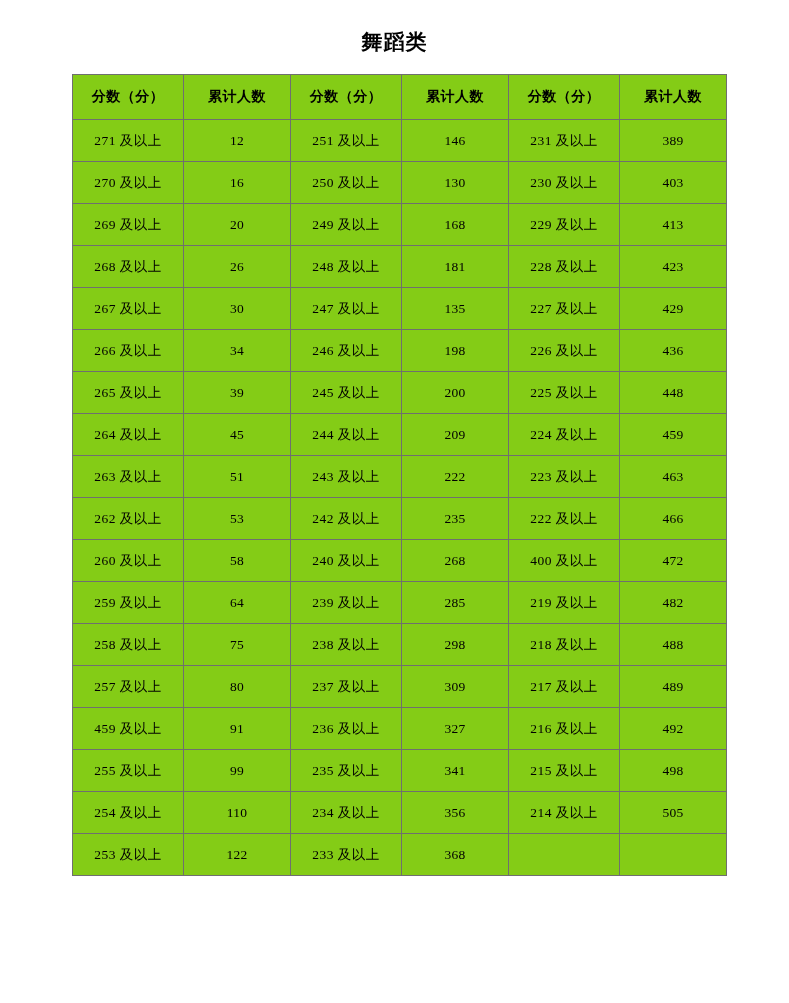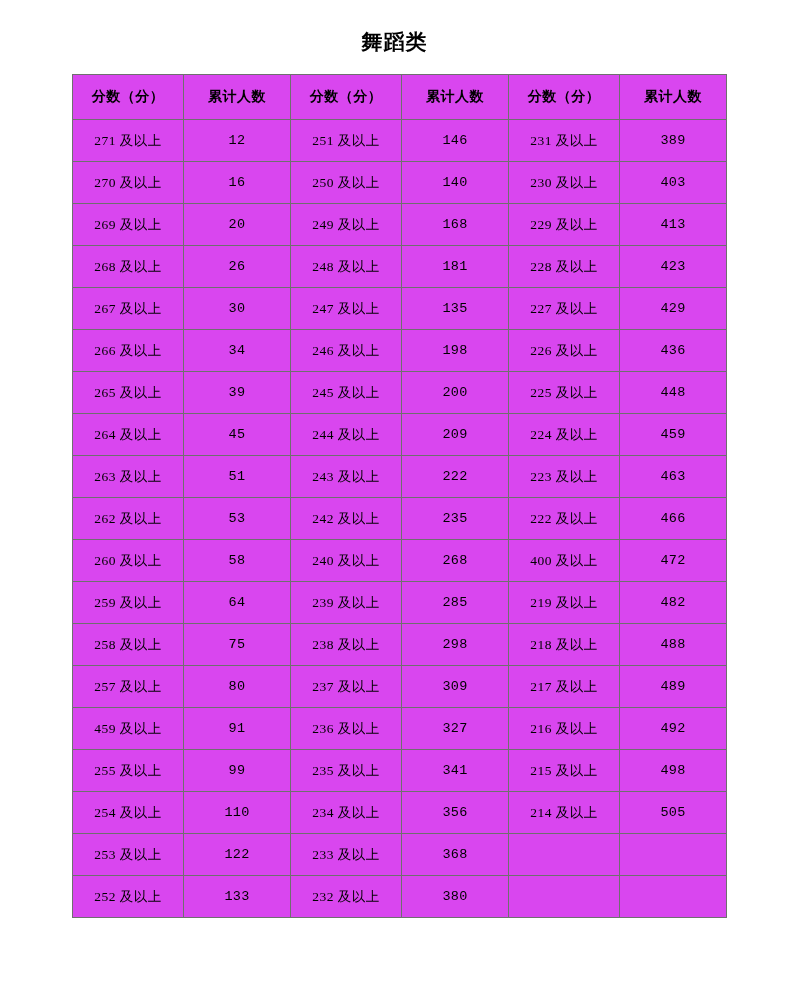--- a/index.html
+++ b/index.html
@@ -35,21 +35,21 @@
   #score-table-wrap {
     position: absolute;
     left: 72px;
     top: 74px;
     width: 655px;
   }
   table.score-table {
     border-collapse: collapse;
     width: 655px;
     table-layout: fixed;
-    background: #d946ef;
+    background: #84cc16;
   }
   table.score-table col.c-score { width: 110px; }
   table.score-table col.c-count { width: 106px; }
   table.score-table th,
   table.score-table td {
     border: 1px solid #6f6f6f;
     text-align: center;
     vertical-align: middle;
     padding: 0;
     font-family: "Liberation Serif", "DejaVu Serif", serif;
@@ -63,21 +63,20 @@
   table.score-table tbody td {
     height: 41px;
     font-size: 13.5px;
     font-weight: normal;
   }
   table.score-table tbody td.score-cell {
     letter-spacing: 0.5px;
   }
   table.score-table tbody td.count-cell {
     letter-spacing: 0.3px;
-    font-family: Liberation Mono, monospace;
   }
   table.score-table tbody td.empty-cell {
     color: transparent;
   }
 </style>
 </head>
 <body>
 
 <div id="page">
 
@@ -109,21 +108,21 @@
             <td class="count-cell">12</td>
             <td class="score-cell">251 及以上</td>
             <td class="count-cell">146</td>
             <td class="score-cell">231 及以上</td>
             <td class="count-cell">389</td>
           </tr>
           <tr>
             <td class="score-cell">270 及以上</td>
             <td class="count-cell">16</td>
             <td class="score-cell">250 及以上</td>
-            <td class="count-cell">140</td>
+            <td class="count-cell">130</td>
             <td class="score-cell">230 及以上</td>
             <td class="count-cell">403</td>
           </tr>
           <tr>
             <td class="score-cell">269 及以上</td>
             <td class="count-cell">20</td>
             <td class="score-cell">249 及以上</td>
             <td class="count-cell">168</td>
             <td class="score-cell">229 及以上</td>
             <td class="count-cell">413</td>
@@ -241,25 +240,17 @@
             <td class="count-cell">505</td>
           </tr>
           <tr>
             <td class="score-cell">253 及以上</td>
             <td class="count-cell">122</td>
             <td class="score-cell">233 及以上</td>
             <td class="count-cell">368</td>
             <td class="score-cell empty-cell"></td>
             <td class="count-cell empty-cell"></td>
           </tr>
-          <tr>
-            <td class="score-cell">252 及以上</td>
-            <td class="count-cell">133</td>
-            <td class="score-cell">232 及以上</td>
-            <td class="count-cell">380</td>
-            <td class="score-cell empty-cell"></td>
-            <td class="count-cell empty-cell"></td>
-          </tr>
         </tbody>
     </table>
   </div>
 
 </div>
 
 </body></html>

